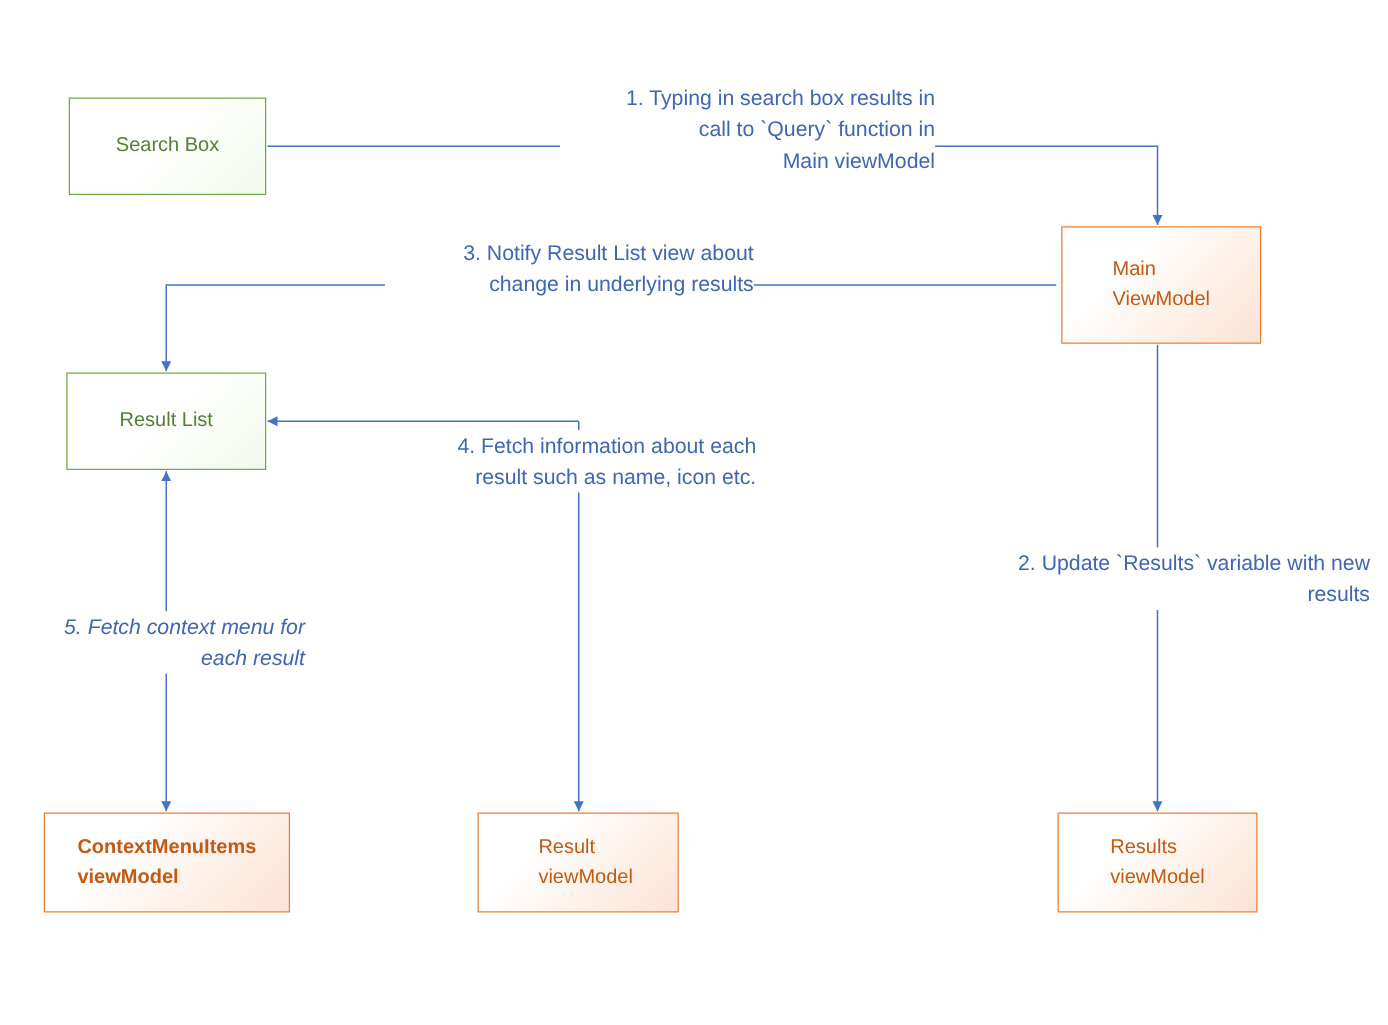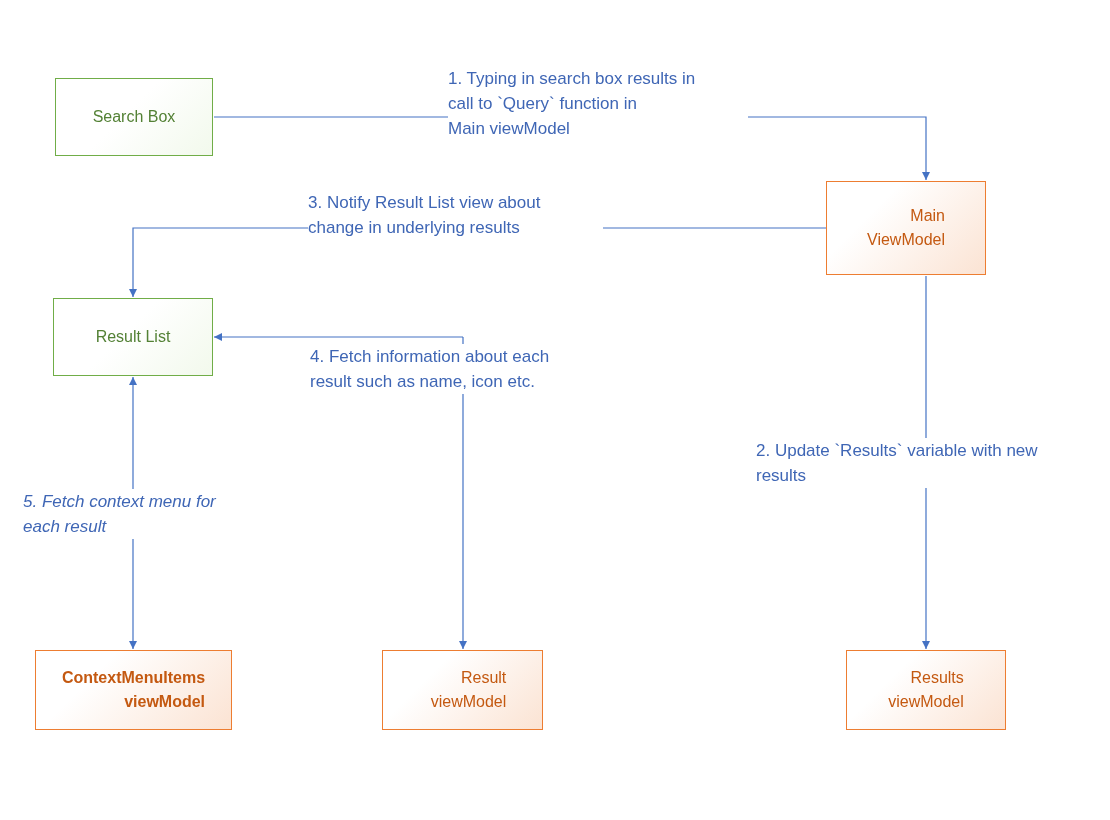--- a/index.html
+++ b/index.html
@@ -20,42 +20,42 @@
     left: 0;
     top: 0;
     width: 1110px;
     height: 820px;
   }
   .node {
     position: absolute;
     display: flex;
     align-items: center;
     justify-content: center;
-    text-align: right;
+    text-align: left;
     font-size: 16px;
     line-height: 24px;
     white-space: pre-line;
     box-sizing: border-box;
     z-index: 3;
   }
   .node.view {
     border: 1px solid #70AD47;
     color: #538135;
     background: linear-gradient(135deg, #ffffff 45%, #f2f9ec 100%);
   }
   .node.vm {
     border: 1px solid #ED7D31;
     color: #C45911;
     background: linear-gradient(135deg, #ffffff 30%, #fbe3d3 100%);
   }
   .annotation {
     position: absolute;
     background: #ffffff;
     color: #3F66B5;
-    text-align: left;
+    text-align: right;
     font-size: 17px;
     line-height: 25px;
     white-space: pre-line;
     z-index: 2;
   }
 </style>
 </head>
 <body>
 
 <div class="canvas">
@@ -77,21 +77,21 @@
 
     <path d="M 463 337 L 463 649" fill="none" stroke="#4472C4" stroke-width="1.2" marker-end="url(#arrowhead)"></path>
 
     <path d="M 133 505 L 133 377" fill="none" stroke="#4472C4" stroke-width="1.2" marker-end="url(#arrowhead)"></path>
 
     <path d="M 133 505 L 133 649" fill="none" stroke="#4472C4" stroke-width="1.2" marker-end="url(#arrowhead)"></path>
   </svg>
 
   <div class="node view" style="left:55px; top:78px; width:158px; height:78px;">Search Box</div>
 
-  <div class="node vm" style="left:826px; top:181px; width:160px; height:94px;">Main
+  <div class="node vm" style="left:849px; top:181px; width:160px; height:94px;">Main
 ViewModel</div>
 
   <div class="node view" style="left:53px; top:298px; width:160px; height:78px;">Result List</div>
 
   <div class="node vm" style="left:35px; top:650px; width:197px; height:80px;font-weight:bold;">ContextMenuItems
 viewModel</div>
 
   <div class="node vm" style="left:382px; top:650px; width:161px; height:80px;padding-left:12px;">Result
 viewModel</div>
 

